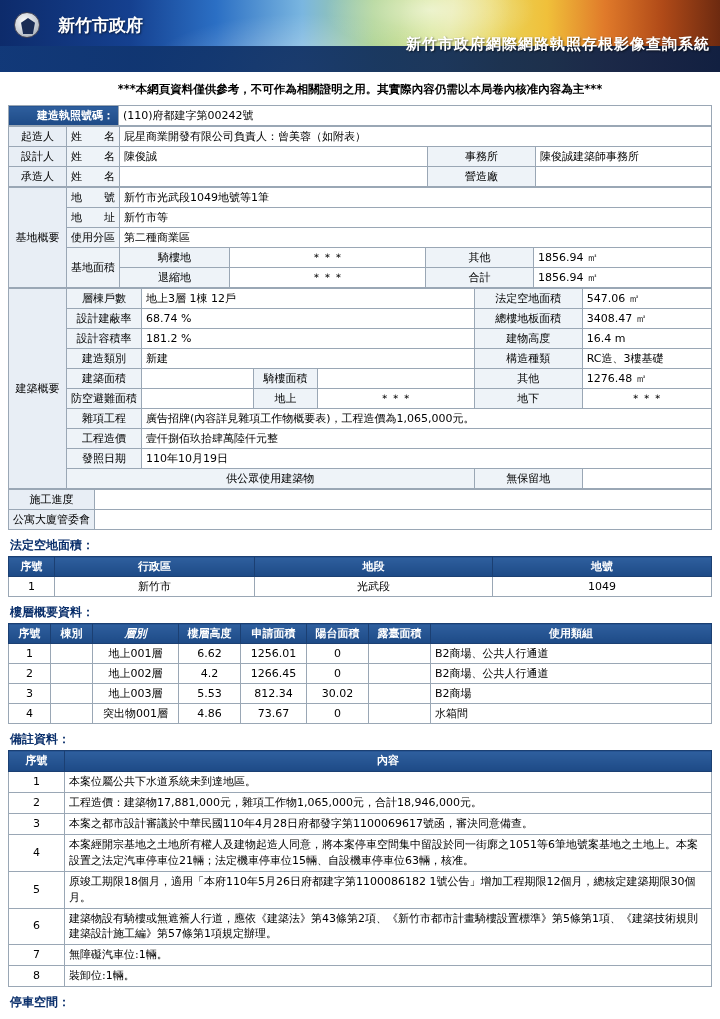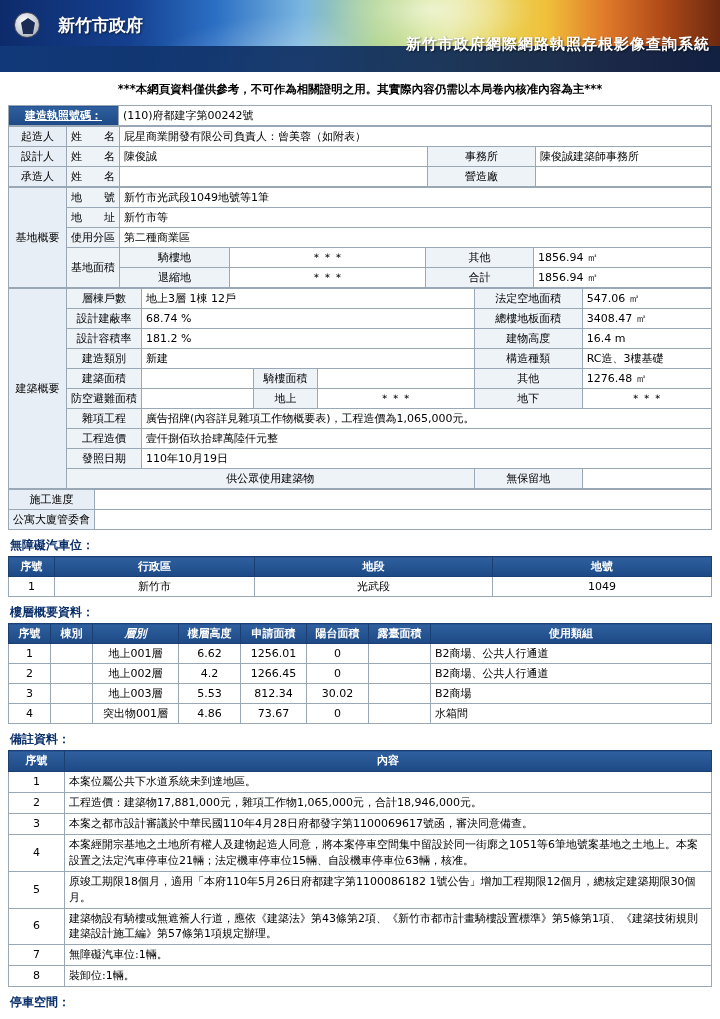--- a/index.html
+++ b/index.html
@@ -74,21 +74,21 @@
   .lbl2 { background: #eef3f8; text-align: center; white-space: nowrap; }
   .val { background: #ffffff; }
   .ctr { text-align: center; }
   .sec-title {
     font-size: 12px; font-weight: bold; color: #0a2f6b;
     margin: 7px 0 2px 2px;
   }
   .hdr-blue td { background: linear-gradient(180deg,#2f5f9e,#1d4a86); color:#fff; font-weight: bold; text-align:center; border-color:#1b3f72; }
   .toplabel {
     background: linear-gradient(180deg,#2f5f9e,#1d4a86);
-    color: #fff; font-weight: bold; text-align: center; text-decoration: underline;
+    color: #fff; font-weight: bold; text-align: right;
   }
   .nowrap { white-space: nowrap; }
   .memo td { line-height: 1.45; }
 </style>
 </head>
 <body>
 
 <div class="banner">
   <div class="sweep"></div>
   <div class="dark-band"></div>
@@ -236,21 +236,21 @@
       <td class="lbl" style="width:58px;">施工進度</td>
       <td class="val"></td>
     </tr>
     <tr>
       <td class="lbl nowrap" style="width:58px;">公寓大廈管委會</td>
       <td class="val"></td>
     </tr>
   </tbody>
     </table>
 
-  <div class="sec-title">無障礙汽車位：</div>
+  <div class="sec-title">法定空地面積：</div>
   <table>
     <tbody>
         <tr class="hdr-blue">
       <td style="width:46px;">序號</td>
       <td style="width:200px;">行政區</td>
       <td style="width:238px;">地段</td>
       <td>地號</td>
     </tr>
     <tr>
       <td class="val ctr">1</td>

